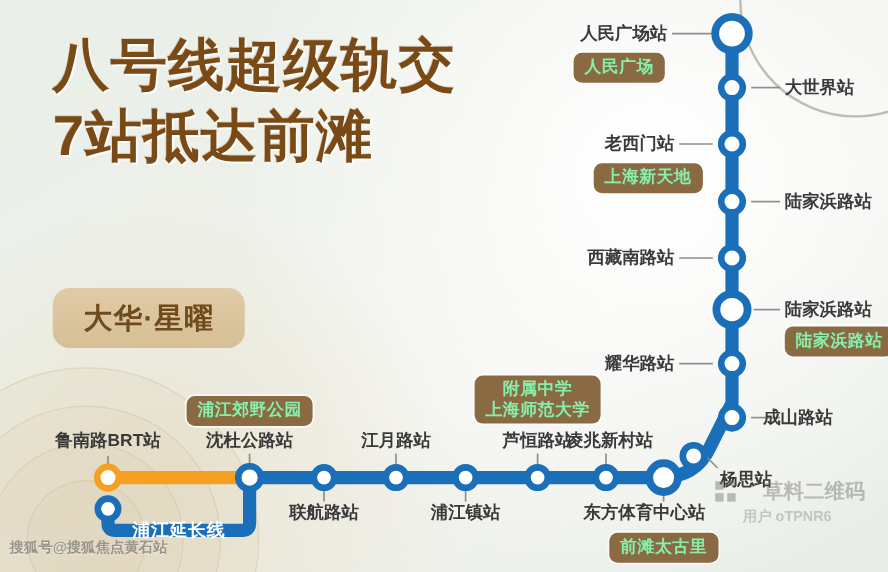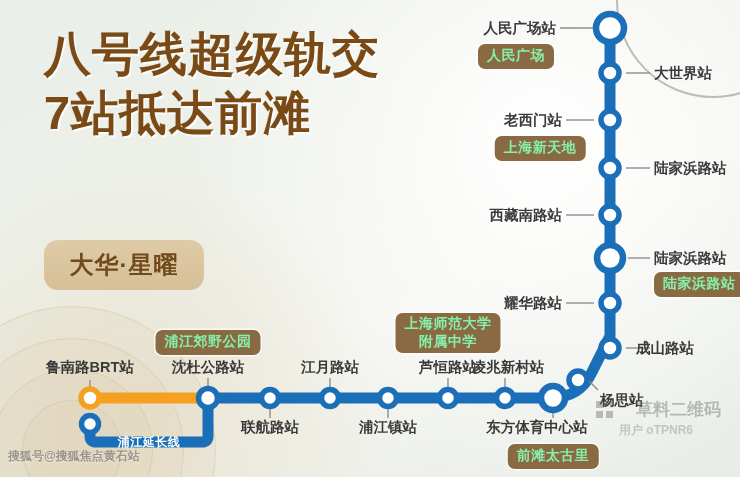--- a/index.html
+++ b/index.html
@@ -63,21 +63,21 @@
     background:#8a6a42;color:#86efac;font-size:14px;font-weight:700;
     padding:3px 9px 4px;border-radius:7px;
     box-shadow:0 0 0 1.5px rgba(255,255,255,0.75);
     letter-spacing:0.5px;
   }
   .badge.c{transform:translate(-50%,0);}
   .badge.l{transform:translate(0,0);}
   .badge.two{text-align:center;line-height:1.25;padding:2px 9px 3px;}
 
   .branchlabel{
-    position:absolute;z-index:9;color:#ffffff;font-size:12px;font-weight:700;
+    position:absolute;z-index:9;color:#ffffff;font-size:15px;font-weight:700;
     white-space:nowrap;transform:translate(-50%,-50%);letter-spacing:0.5px;
   }
 
   
   .wm-bl{
     position:absolute;left:8px;top:448px;z-index:11;
     color:#5c5c5c;font-size:12px;font-weight:700;opacity:0.55;white-space:nowrap;
     text-shadow:0 1px 0 rgba(255,255,255,0.8);
     text-align:right;
   }
@@ -189,22 +189,22 @@
   <div class="lbl cb" style="left:90px;top:358px;">鲁南路BRT站</div>
 
   <div class="badge c" style="left:208px;top:330px;">浦江郊野公园</div>
   <div class="lbl cb" style="left:208px;top:358px;">沈杜公路站</div>
 
   <div class="lbl cb" style="left:270px;top:418px;">联航路站</div>
   <div class="lbl cb" style="left:330px;top:358px;">江月路站</div>
   <div class="lbl cb" style="left:388px;top:418px;">浦江镇站</div>
 
   <div class="badge c two" style="left:448px;top:313px;">
+    <div>附属中学</div>
     <div>上海师范大学</div>
-    <div>附属中学</div>
   </div>
   <div class="lbl cb" style="left:448px;top:358px;">芦恒路站</div>
 
   <div class="lbl cb" style="left:508px;top:358px;">凌兆新村站</div>
 
   <div class="lbl cb" style="left:537px;top:418px;">东方体育中心站</div>
   <div class="badge c" style="left:553px;top:444px;">前滩太古里</div>
 
   <div class="branchlabel" style="left:149px;top:442px;">浦江延长线</div>
 

